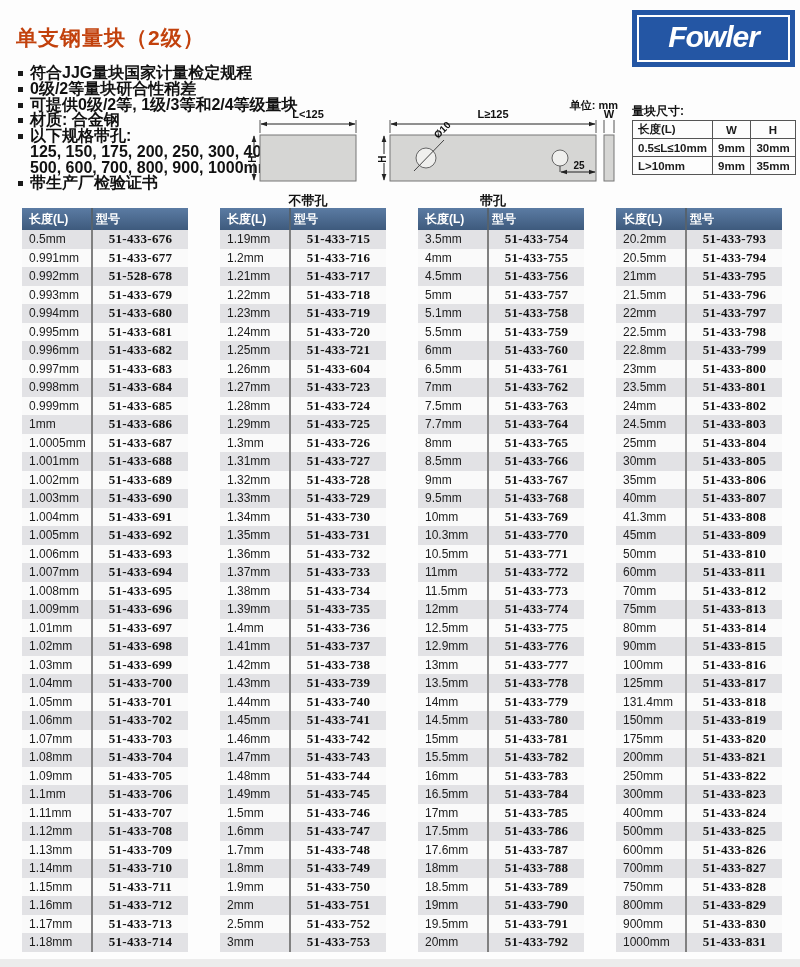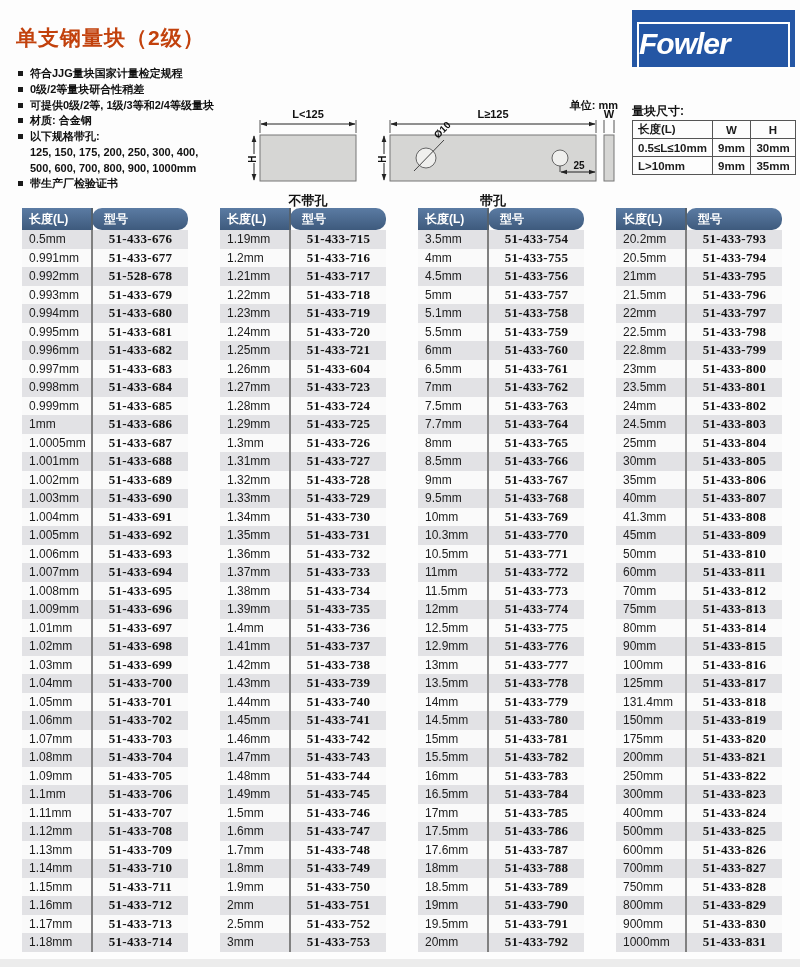--- a/index.html
+++ b/index.html
@@ -12,36 +12,36 @@
     overflow: hidden;
   }
   .page-title {
     position: absolute; left: 16px; top: 24px;
     font-size: 21px; font-weight: bold; letter-spacing: 1px; color: #c2410c;
   }
   
   .bullets { position: absolute; left: 18px; top: 66px; width: 238px; }
   .bline {
     display: flex; align-items: center; height: 15.7px;
-    font-size: 11px; font-weight: 600; white-space: nowrap; color: #111;
+    font-size: 16px; font-weight: 600; white-space: nowrap; color: #111;
   }
   .bmark { width: 5px; height: 5px; background: #1a1a1a; margin-right: 7px; flex: none; }
   .bline.cont { padding-left: 12px; }
   
   .diagram { position: absolute; left: 248px; top: 74px; width: 372px; height: 116px; margin-top: 25px; }
   .diagram svg { width: 100%; height: 100%; }
   .diagram text { font-family: "Liberation Sans", sans-serif; fill: #111; }
   
   .logo {
     position: absolute; left: 632px; top: 10px; width: 163px; height: 57px;
     background: var(--brand_blue, #2456a4); padding: 5px;
   }
   .logo-inner {
     width: 100%; height: 100%; border: 2px solid #fff;
-    display: flex; align-items: center;  margin-top: 7px;
+    display: flex; align-items: center; justify-content: center;
   }
   .logo-text {
     color: #fff; font-size: 30px; font-weight: bold; font-style: italic;
     letter-spacing: -1px; padding-bottom: 3px;
   }
   
   .sizeblock { position: absolute; left: 632px; top: 103px; width: 163px; }
   .size-title { font-size: 12px; font-weight: bold; color: #111; }
   .size-table { border-collapse: collapse; width: 163px; table-layout: fixed; }
   .size-table th, .size-table td {
@@ -60,21 +60,21 @@
   .ptable.t1 { left: 220px; }
   .ptable.t2 { left: 418px; }
   .ptable.t3 { left: 616px; }
   .ptable col.w-len { width: 70px; }
   .ptable col.w-model { width: 96px; }
   .ptable th {
     background: linear-gradient(180deg, var(--table_header_top, #5b7ba3), var(--table_header_bottom, #3e5a7d));
     color: #fff; font-size: 12px; font-weight: bold; text-align: left;
     height: 22px; padding: 0 0 0 7px;
   }
-  .ptable th.model { padding-left: 11px; border-left: 2px solid #55626e; border-radius: 10px; }
+  .ptable th.model { padding-left: 3px; border-left: 2px solid #55626e; }
   .ptable tbody td { height: 18.5px; font-size: 12px; padding: 0; color: #1c1c1c; }
   .ptable tbody td.c0 { padding-left: 7px; border-right: 2px solid #808080; }
   .ptable tbody td.c1 {
     text-align: center; font-family: "Liberation Serif", "DejaVu Serif", serif;
     font-weight: bold; font-size: 13px; letter-spacing: 0.3px; color: #111;
   }
   .ptable tbody tr:nth-child(odd)  { background: var(--row_alt, #e2e2e5); }
   .ptable tbody tr:nth-child(even) { background: #fafafa; }
   .bottom-strip {
     position: absolute; left: 0; top: 959px; width: 800px; height: 8px; background: #ececec;

